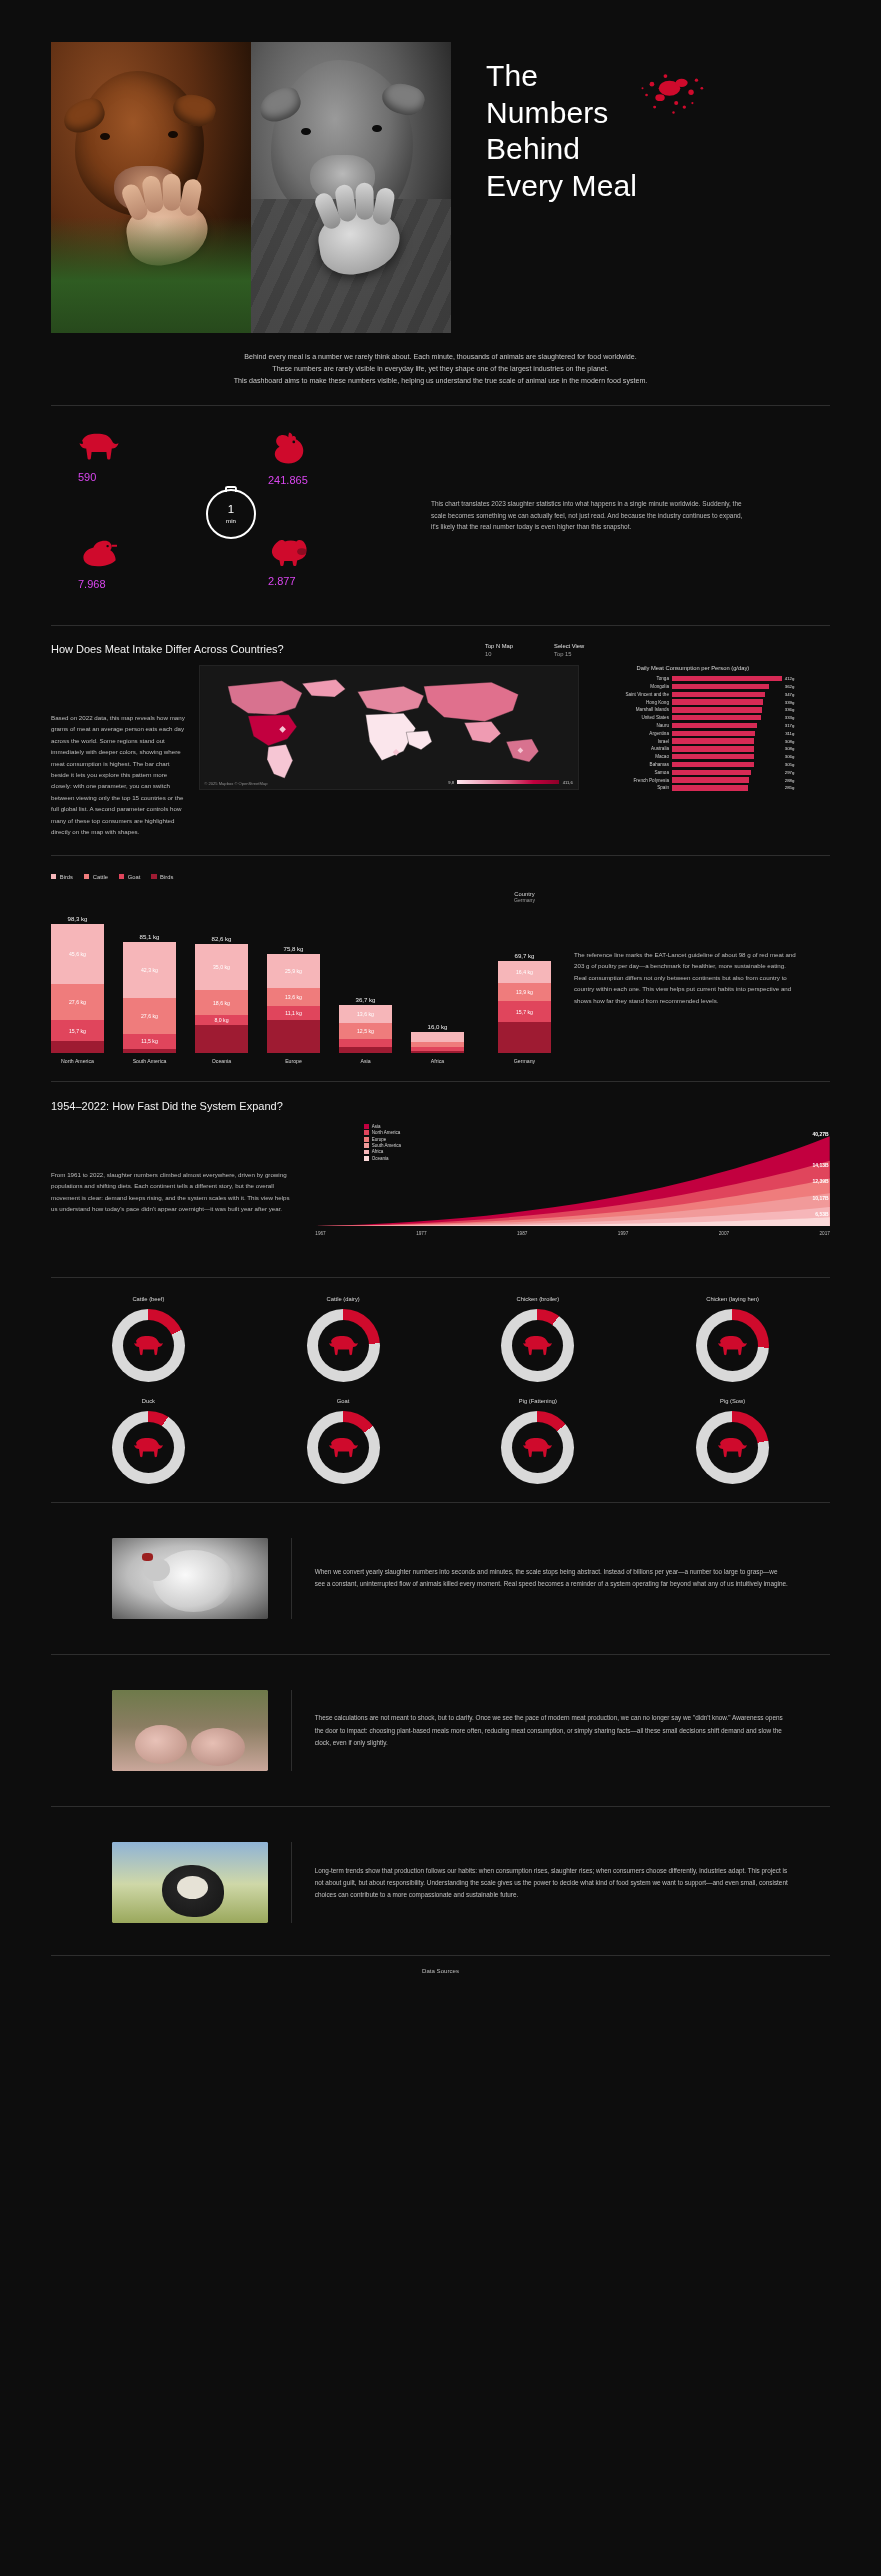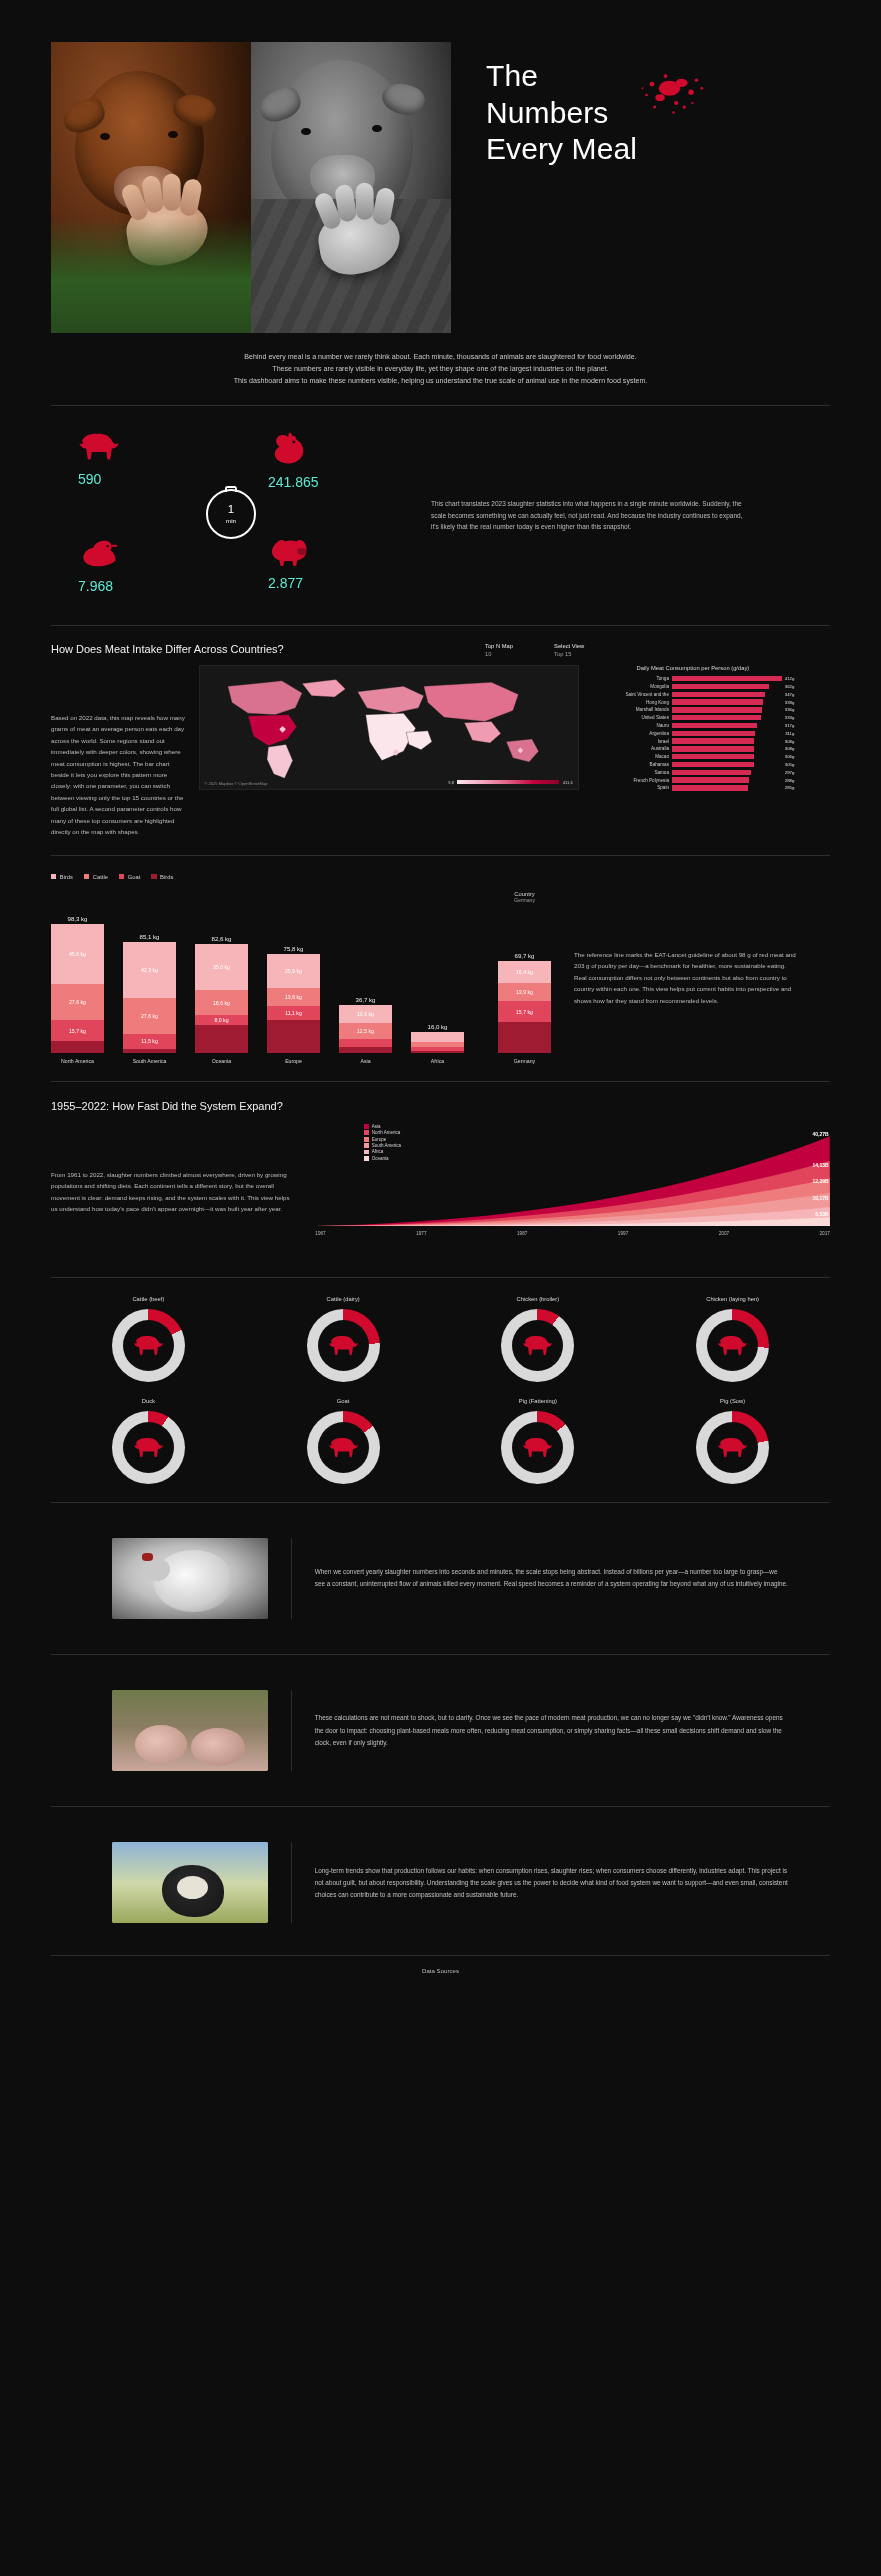--- a/index.html
+++ b/index.html
@@ -91,21 +91,21 @@
 
   hr.sep { border: none; border-top: 0.7px solid #2e2e2e; margin: 17.6px 35px; }
 
   .section { padding: 0 35px; }
   .section-title { font-size: 11px; color: #f2f2f2; font-weight: 400; margin-bottom: 5.4px; }
 
   
   .minute-wrap { display:flex; margin-top: 15px; }
   .minute-grid { width: 353px; position: relative; height: 183px; }
   .animal-cell { position: absolute; text-align: left; }
-  .animal-cell .num { font-size: 14px; color:#5eead4; margin-top: 6.8px; }
+  .animal-cell .num { font-size: 11px; color:#d946ef; margin-top: 6.8px; }
   .clock {
     position:absolute; left:155px; top:65px; width:50px; height:50px; border-radius:50%;
     border: 2px solid #ffffff; display:flex; flex-direction:column;
     align-items:center; justify-content:center; background:#0d0d0d;
   }
   .clock .tick { font-size: 11.5px; color:#fff; line-height:1; }
   .clock .min { font-size: 6.1px; color:#fff; margin-top:1.4px; }
   .clock::before{
     content:""; position:absolute; top:-4.7px; left:50%; transform:translateX(-50%);
     width:8.1px;height:4.1px;border:2px solid #fff;border-bottom:none;border-radius:2.7px 2.7px 0 0;
@@ -242,20 +242,21 @@
             <circle cx="100" cy="30" r="2"></circle>
           <circle cx="58" cy="66" r="1.8"></circle>
             <circle cx="30" cy="58" r="2.2"></circle>
           <circle cx="86" cy="52" r="1.6"></circle>
             <circle cx="12" cy="30" r="1.5"></circle>
         </g>
       </svg>
       <div class="hero-title">
         <div>The</div>
         <div>Numbers</div>
+        <div>Behind</div>
         <div>Every Meal</div>
       </div>
     </div>
   </div>
 
   <div class="hero-sub" style="white-space:pre-line">Behind every meal is a number we rarely think about. Each minute, thousands of animals are slaughtered for food worldwide.
 These numbers are rarely visible in everyday life, yet they shape one of the largest industries on the planet.
 This dashboard aims to make these numbers visible, helping us understand the true scale of animal use in the modern food system.</div>
 
   <hr class="sep">
@@ -592,21 +593,21 @@
           </div>
       </div>
 
       <div class="eat-text">The reference line marks the EAT-Lancet guideline of about 98 g of red meat and 203 g of poultry per day—a benchmark for healthier, more sustainable eating. Real consumption differs not only between continents but also from country to country within each one. This view helps put current habits into perspective and shows how far they stand from recommended levels.</div>
     </div>
   </div>
 
   <hr class="sep">
 
   <div class="section">
-    <div class="section-title">1955–2022: How Fast Did the System Expand?</div>
+    <div class="section-title">1954–2022: How Fast Did the System Expand?</div>
     <div class="area-row" style="margin-top:12.2px">
       <div class="area-text">From 1961 to 2022, slaughter numbers climbed almost everywhere, driven by growing populations and shifting diets. Each continent tells a different story, but the overall movement is clear: demand keeps rising, and the system scales with it. This view helps us understand how today's pace didn't appear overnight—it was built year after year.</div>
       <div class="area-chart">
         <div class="area-legend" id="area-legend">
             <div>
               <i style="background: rgb(194, 0, 63);"></i>
               <span>Asia</span>
             </div>
             <div>
               <i style="background: rgb(224, 69, 92);"></i>

